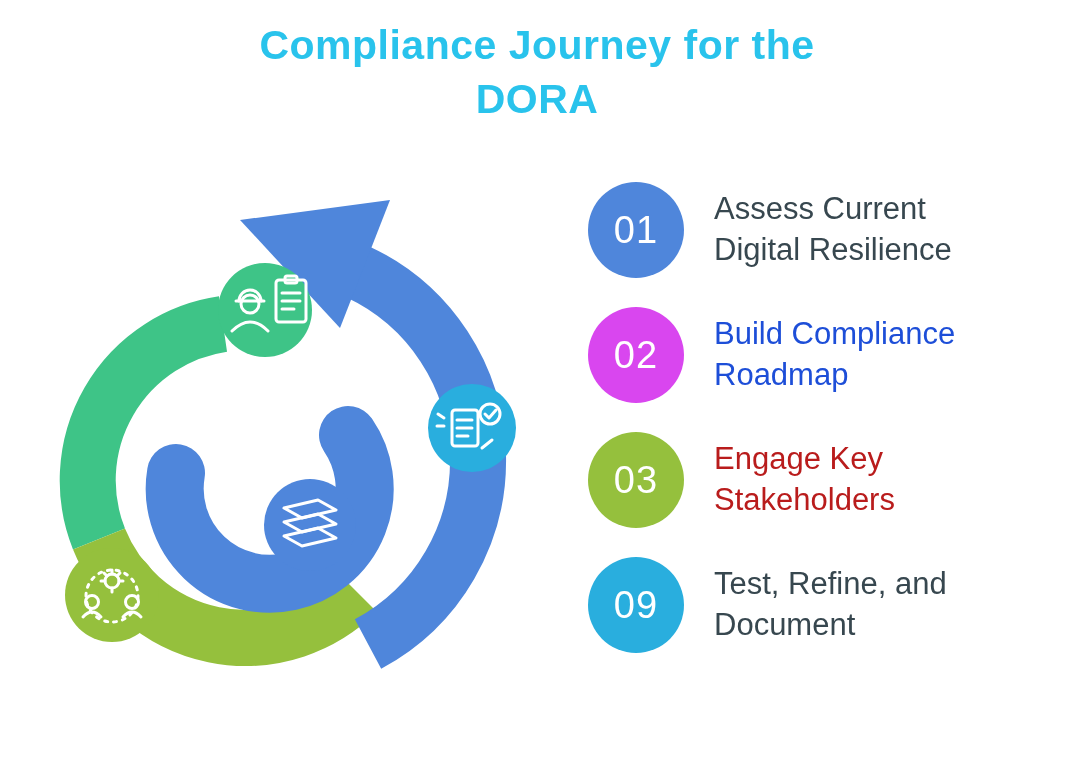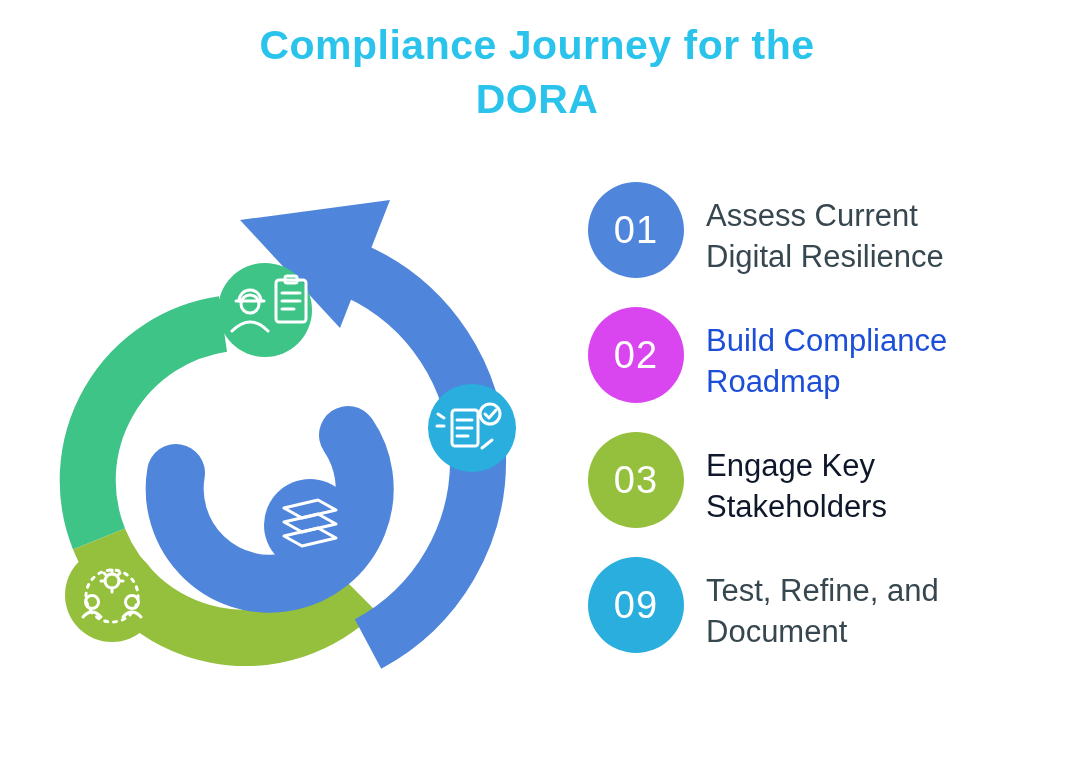--- a/index.html
+++ b/index.html
@@ -32,22 +32,22 @@
     height: 590px;
   }
   .steps {
     position: absolute;
     left: 588px;
     top: 182px;
     width: 470px;
   }
   .step {
     display: flex;
-    align-items: flex-end;
-    gap: 22px;
+    align-items: center;
+    gap: 30px;
     margin-bottom: 29px;
     min-height: 96px;
   }
   .step-circle {
     flex: 0 0 96px;
     width: 96px;
     height: 96px;
     border-radius: 50%;
     display: flex;
     align-items: center;
@@ -152,21 +152,21 @@
       <div class="step-label" style="color: rgb(55, 71, 79);">Assess Current Digital Resilience</div>
     </div>
 
     <div class="step">
       <div class="step-circle" style="background: #d946ef;">02</div>
       <div class="step-label" style="color: #1d4ed8;">Build Compliance Roadmap</div>
     </div>
 
     <div class="step">
       <div class="step-circle" style="background: rgb(149, 192, 61);">03</div>
-      <div class="step-label" style="color: #0f172a;">Engage Key Stakeholders</div>
+      <div class="step-label" style="color: #b91c1c;">Engage Key Stakeholders</div>
     </div>
 
     <div class="step">
       <div class="step-circle" style="background: rgb(41, 174, 222);">09</div>
       <div class="step-label" style="color: rgb(55, 71, 79);">Test, Refine, and Document</div>
     </div>
 
   </div>
 </div>
 

